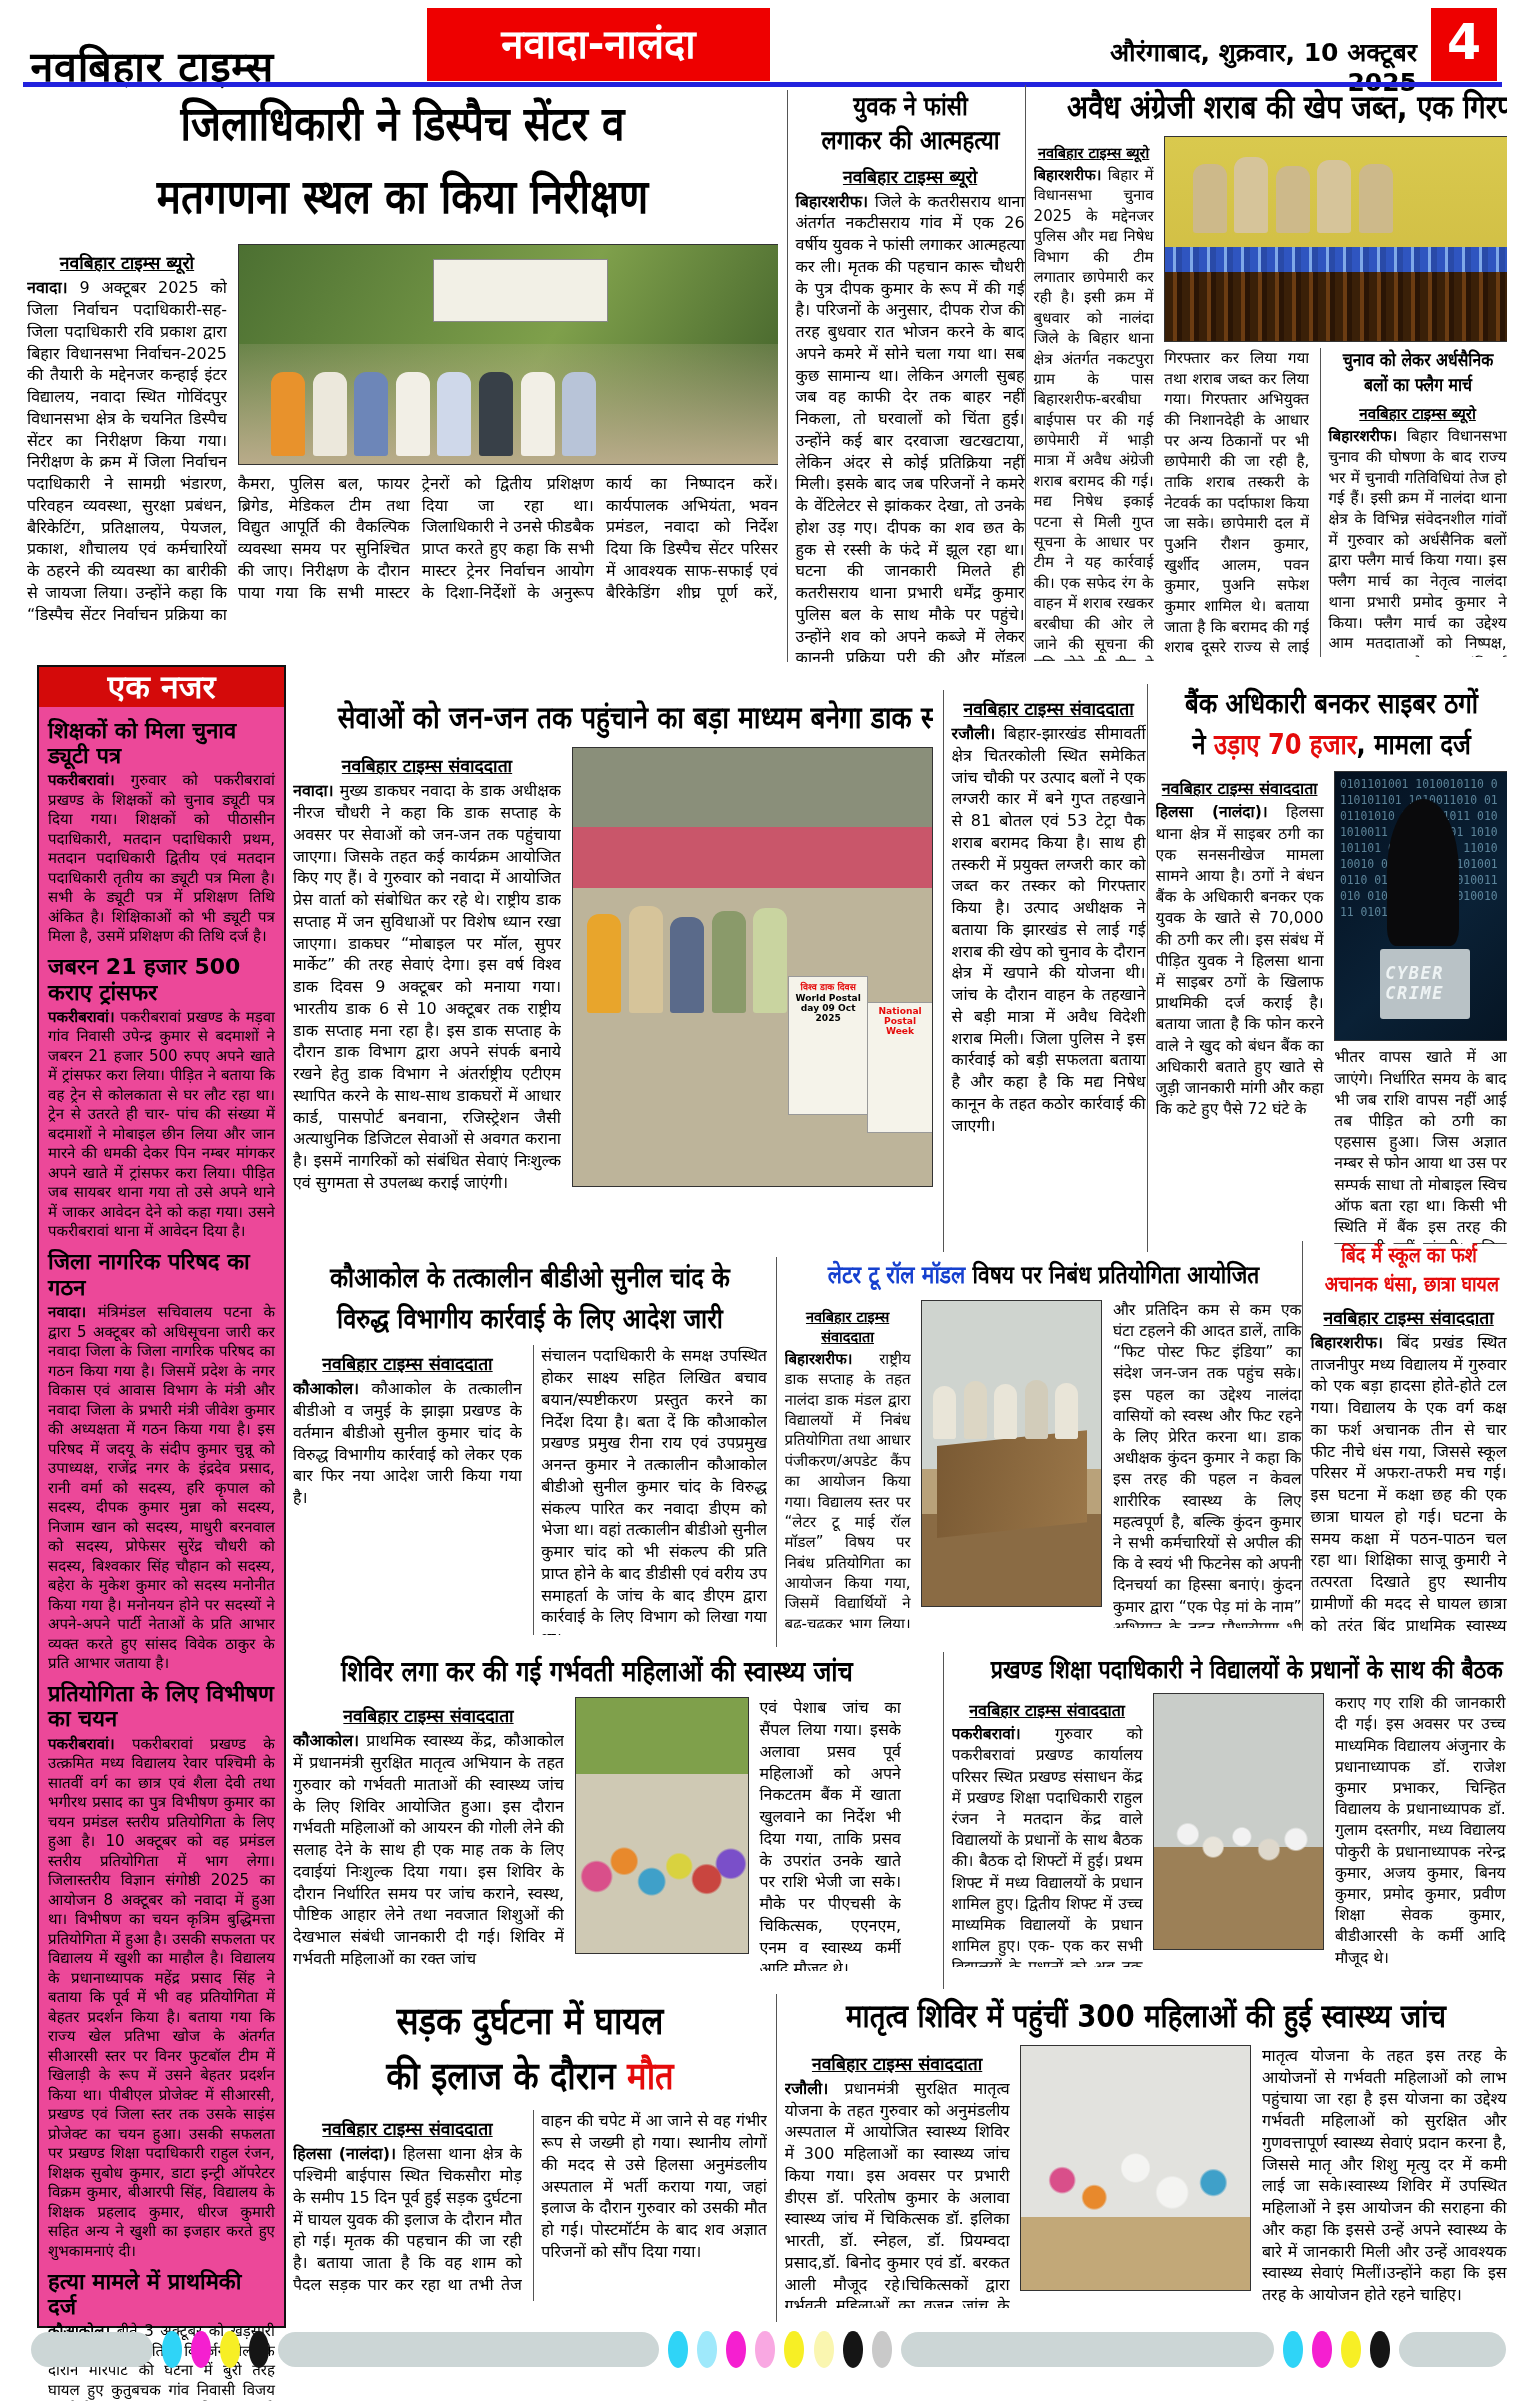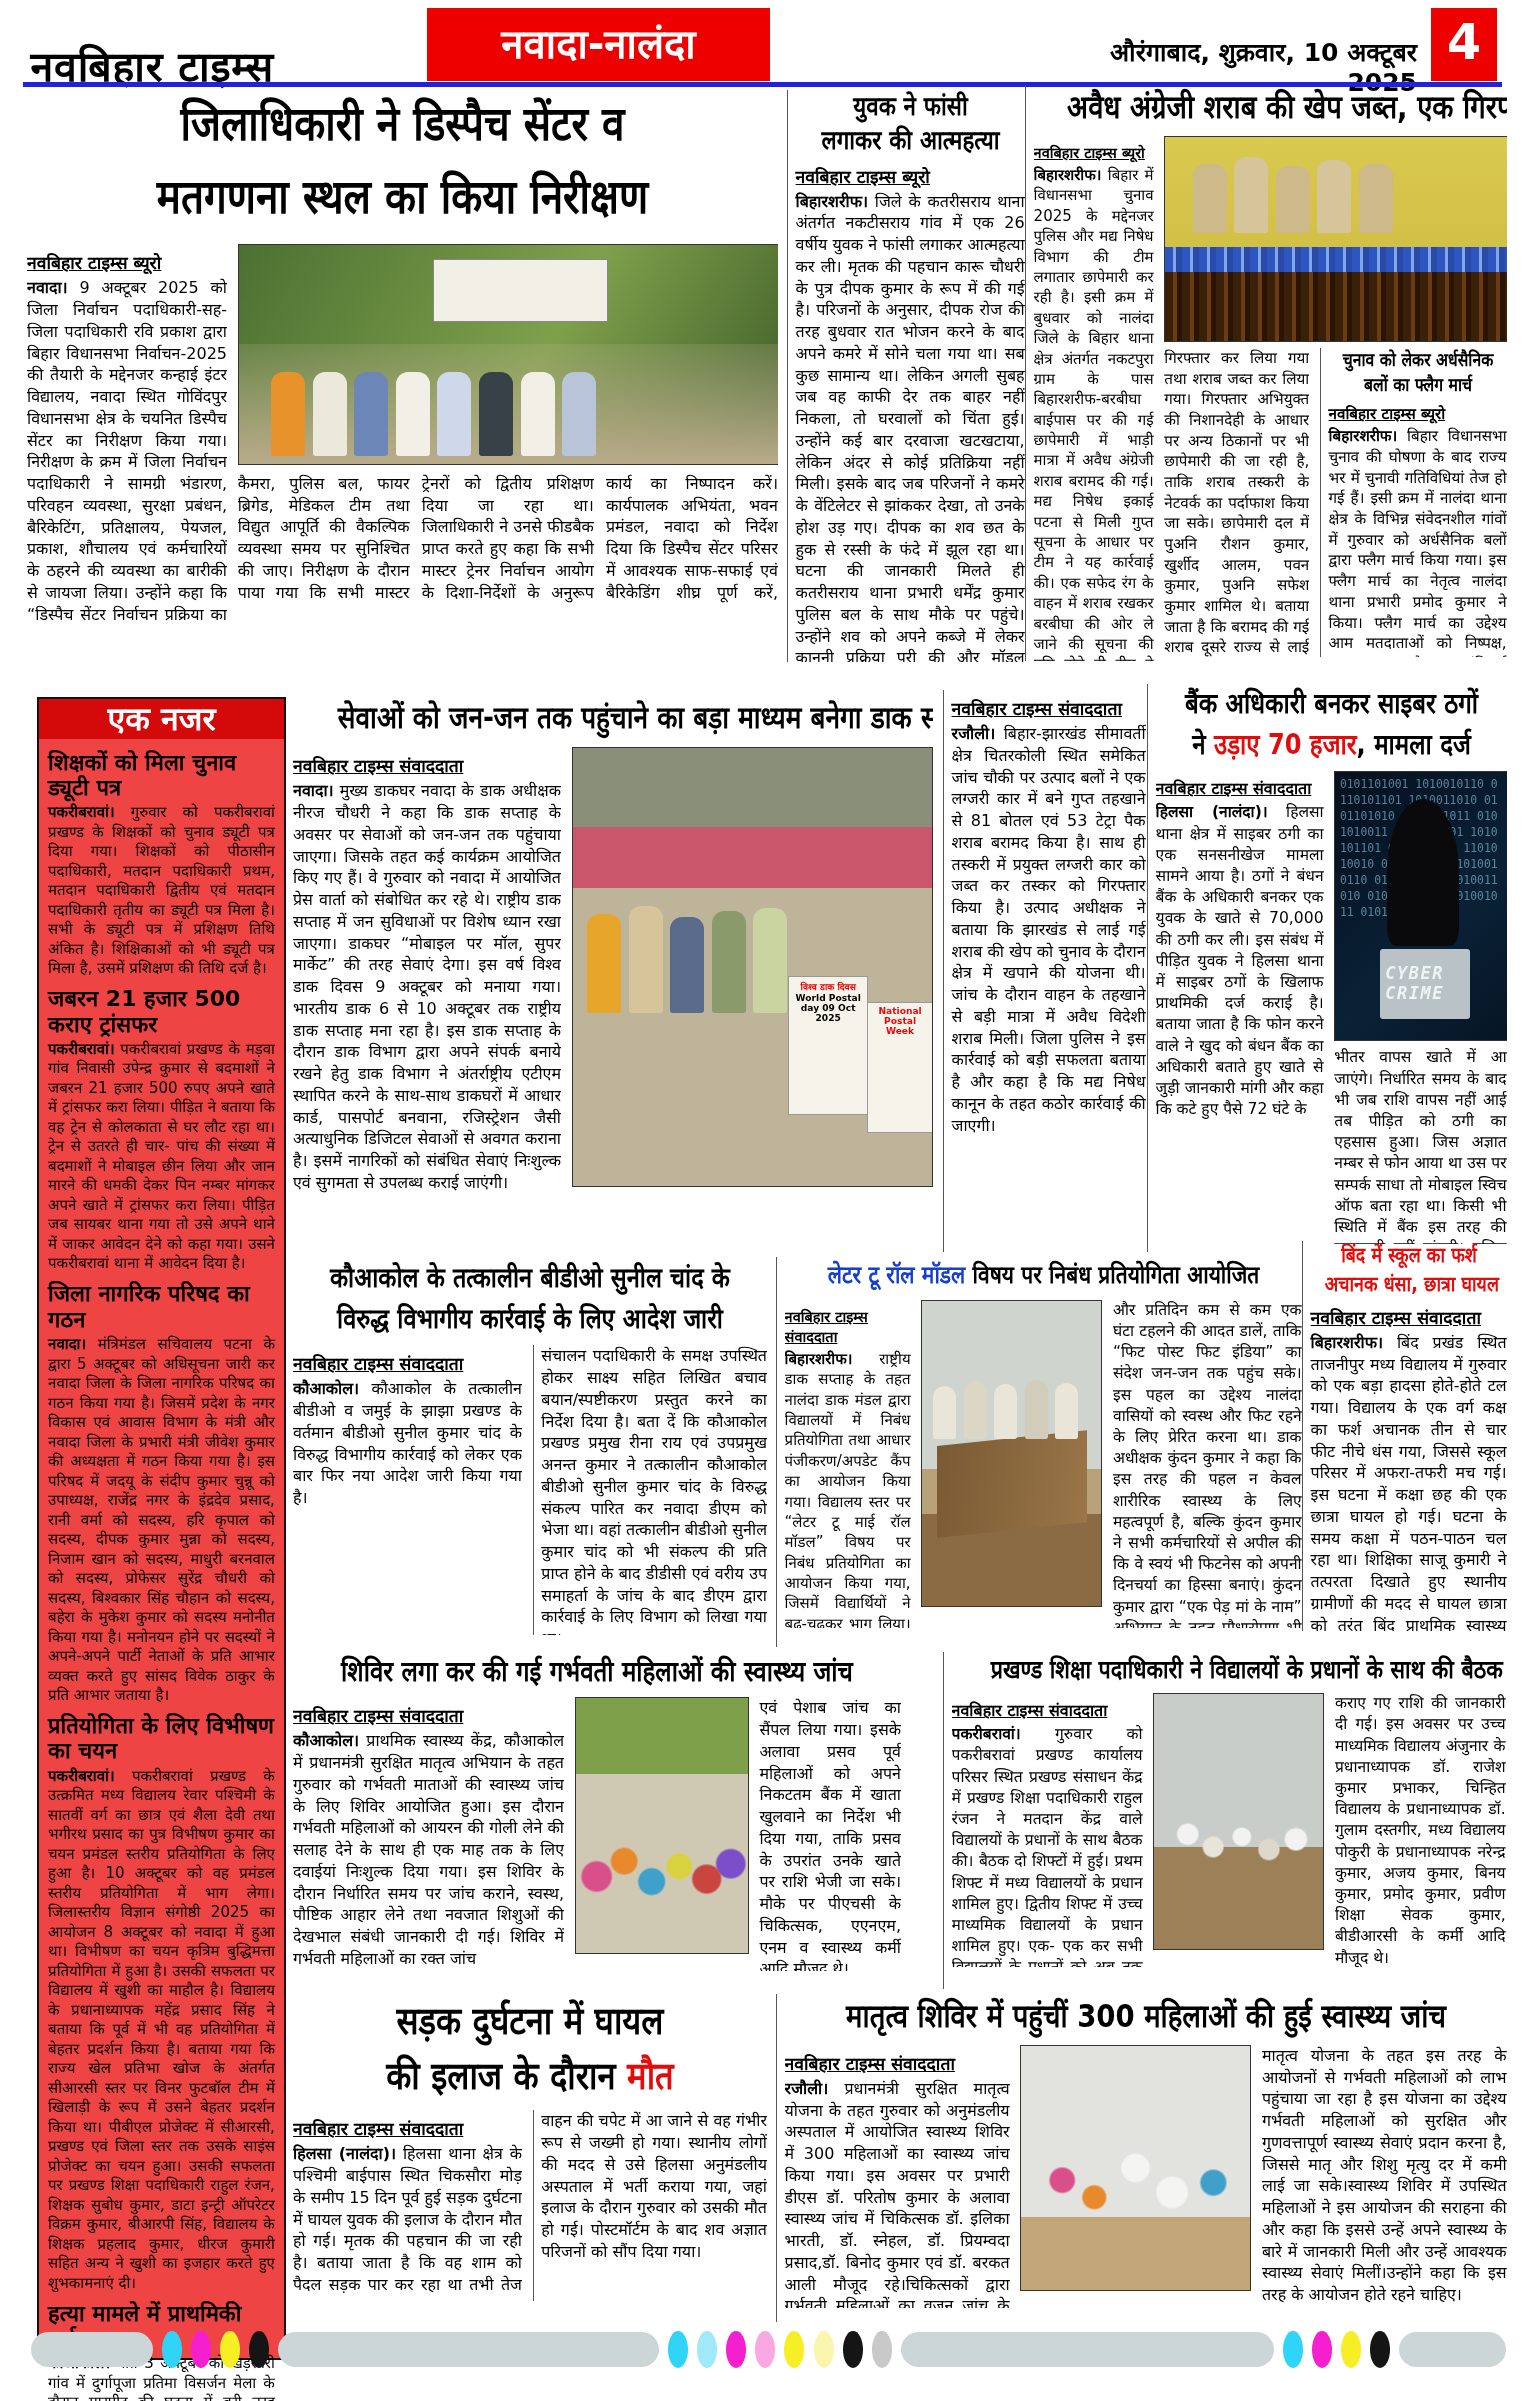--- a/index.html
+++ b/index.html
@@ -12,21 +12,21 @@
   .date-line{font-size:25px;font-weight:700;text-align:right;}
   .page-num{background:#ee0000;color:#fff;font-size:49px;font-weight:700;text-align:center;line-height:70px;}
   .blue-rule{background:#2222dd;height:4.6px;}
   
   .hl{margin:0;font-weight:700;color:#000;text-align:center;overflow:hidden;}
   .hl-line{display:block;white-space:nowrap;transform:scaleX(0.86);transform-origin:center;}
   .red{color:#e50b0b;}
   .blue{color:#1540cf;}
   .redhl{color:#e50b0b;}
   
-  .byline{font-weight:700;text-decoration:underline;text-align:left;font-size:17.5px;margin:6.1px 0 3px 0;}
+  .byline{font-weight:700;text-decoration:underline;text-align:center;font-size:17.5px;margin:6.1px 0 3px 0;}
   .body-text{font-size:16px;line-height:1.36;text-align:justify;margin:0;}
   .dl{font-weight:700;}
   article{overflow:hidden;}
   .flexrow{display:flex;gap:10.7px;}
   .col{overflow:hidden;}
   .rule-l{border-left:0.8px solid #555;padding-left:7.6px;}
   .cols3{column-count:3;column-gap:12.2px;}
   
   .photo{position:relative;overflow:hidden;border:0.8px solid #333;background:#d8d2c4;}
   .ph{position:absolute;}
@@ -55,21 +55,21 @@
      radial-gradient(circle at 90% 65%,#7a4fc9 0 6%,transparent 7%),
      linear-gradient(180deg,#7fa04b 0 30%,#cfc9b4 30% 100%);}
   .meeting{background:
      radial-gradient(circle at 20% 55%,#f2f2f2 0 5%,transparent 6%),
      radial-gradient(circle at 35% 60%,#e8e4da 0 5%,transparent 6%),
      radial-gradient(circle at 52% 56%,#f2f2f2 0 5%,transparent 6%),
      radial-gradient(circle at 68% 61%,#ded8cc 0 5%,transparent 6%),
      radial-gradient(circle at 84% 57%,#f2f2f2 0 5%,transparent 6%),
      linear-gradient(180deg,#c9cdc9 0 60%,#9c8057 60% 100%);}
   
-  .en-box{background:#ef4444;border:2.3px solid #111;margin-top:32px;}
+  .en-box{background:#ec4899;border:2.3px solid #111;}
   .en-banner{background:#d40a0a;color:#fff;font-weight:700;font-size:32px;text-align:center;line-height:40px;}
   .en-item h3{margin:7.6px 0 3px 0;font-size:22px;line-height:1.15;font-weight:700;}
   .en-item p{font-size:15px;line-height:1.3;text-align:justify;margin:0;}
   .en-pad{padding:3px 9.1px 7.6px 9.1px;}
   
   .strip{display:flex;align-items:center;gap:9.1px;}
   .mark{flex:none;}
   .cap{height:35px;border-radius:17.5px;}
   .dot{width:20px;height:37px;border-radius:50%;}
 </style>

